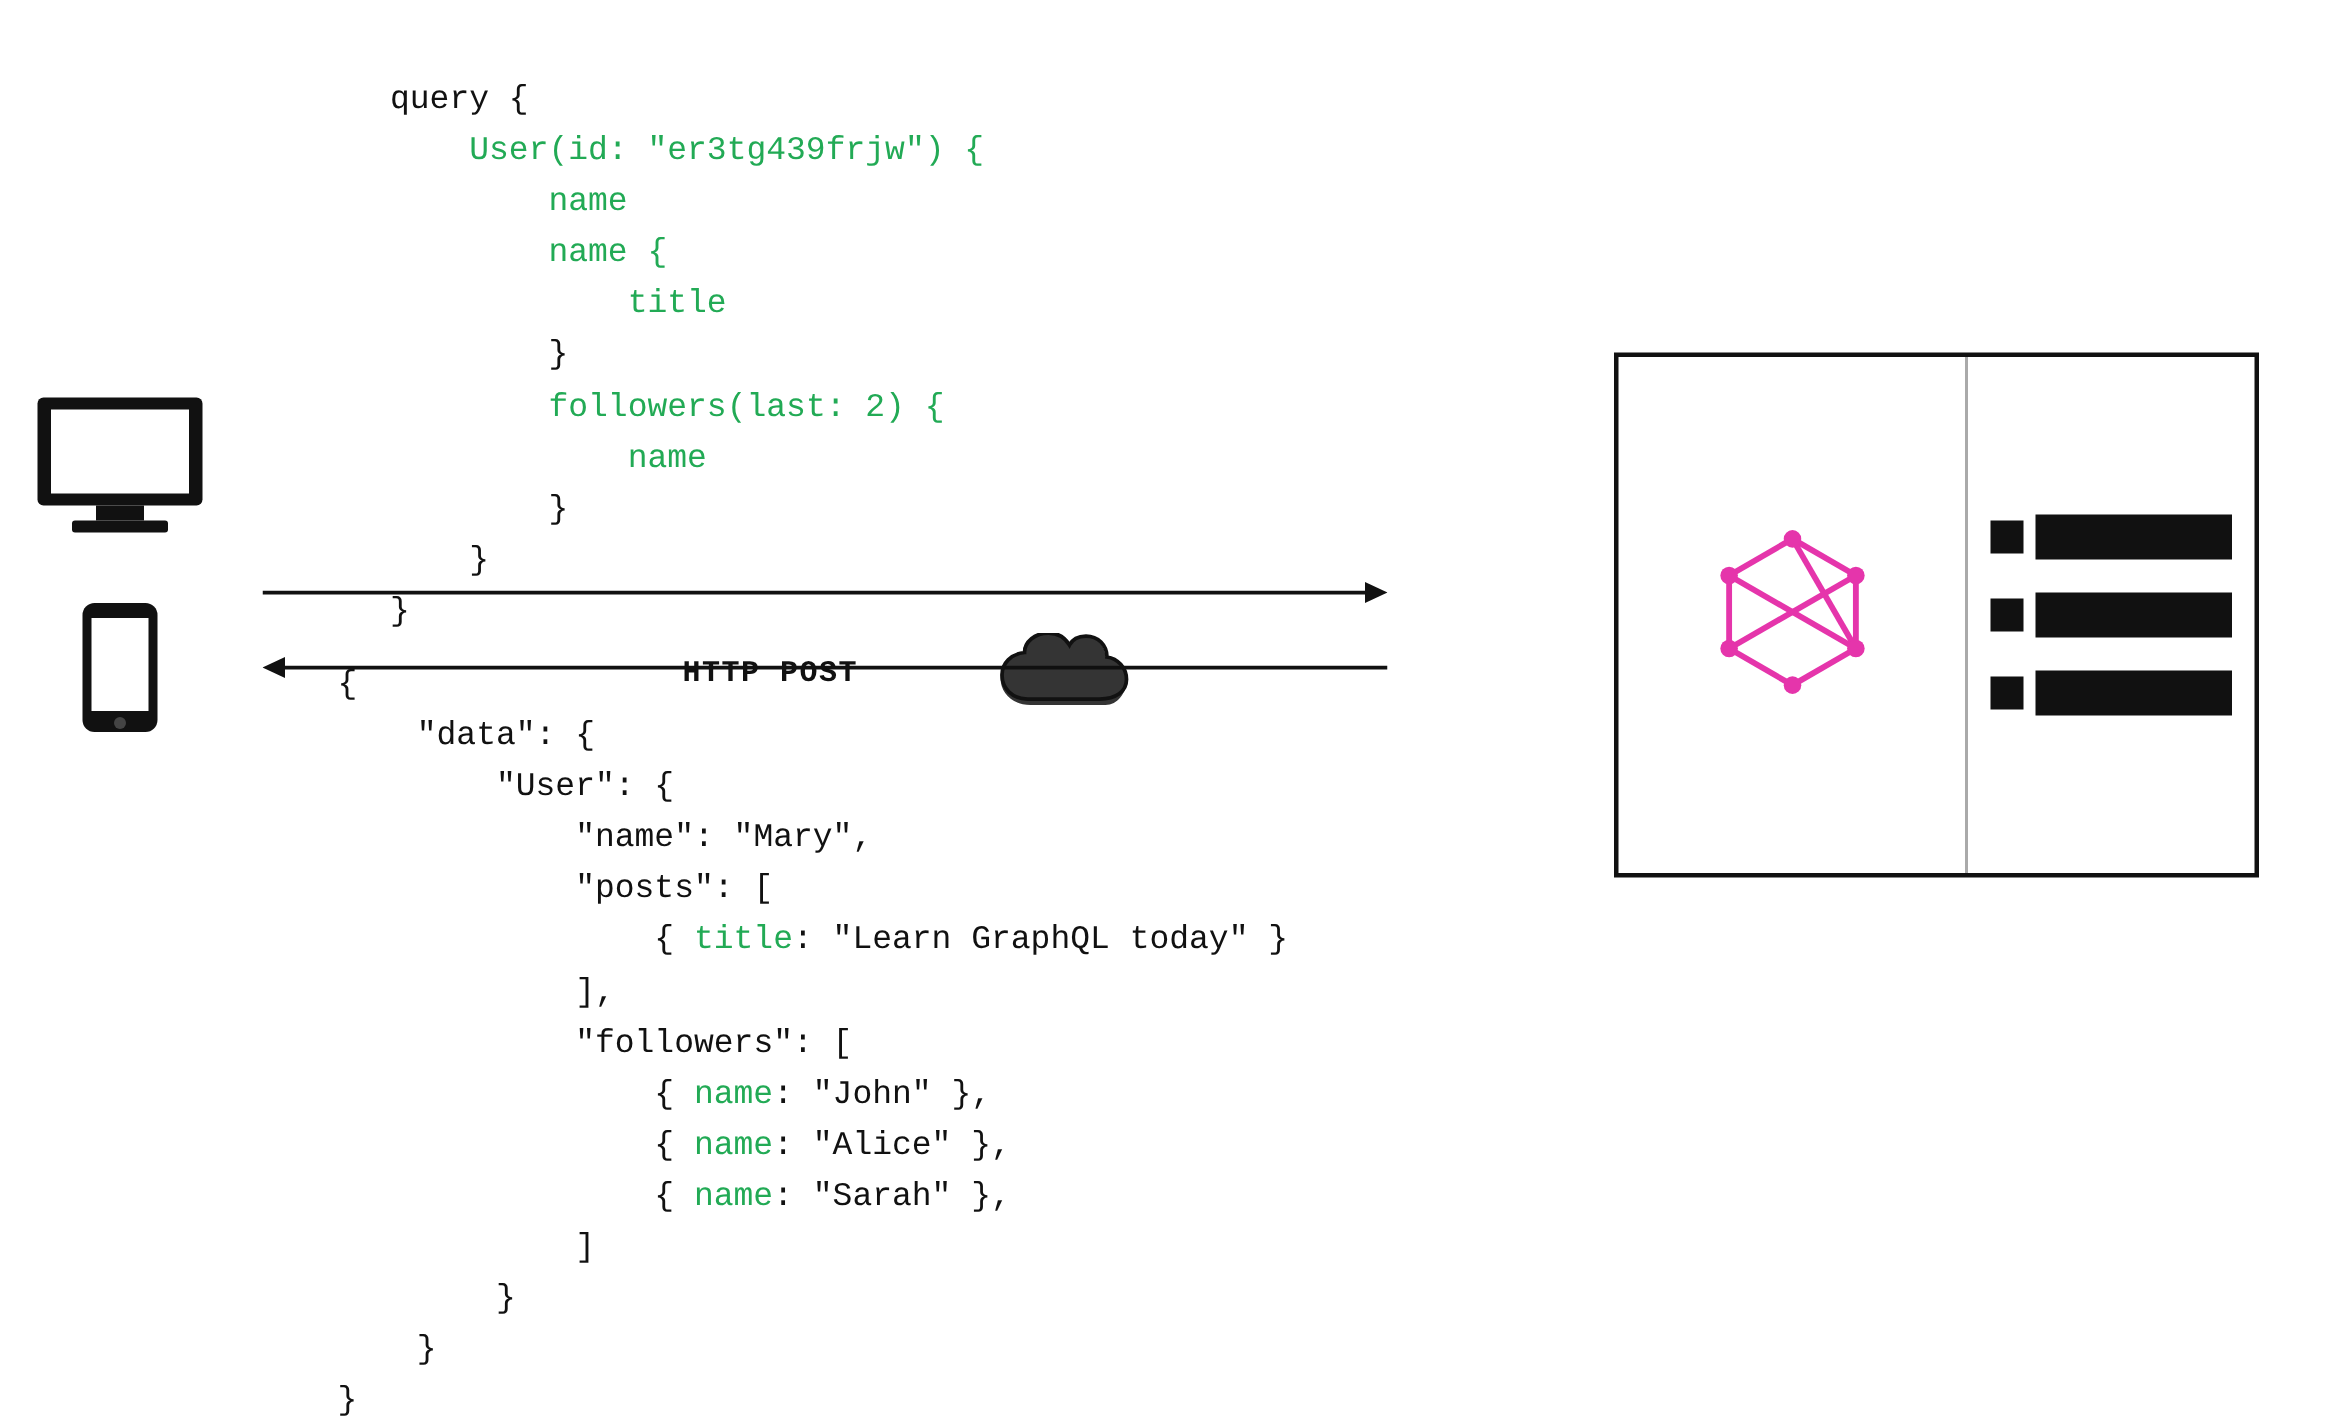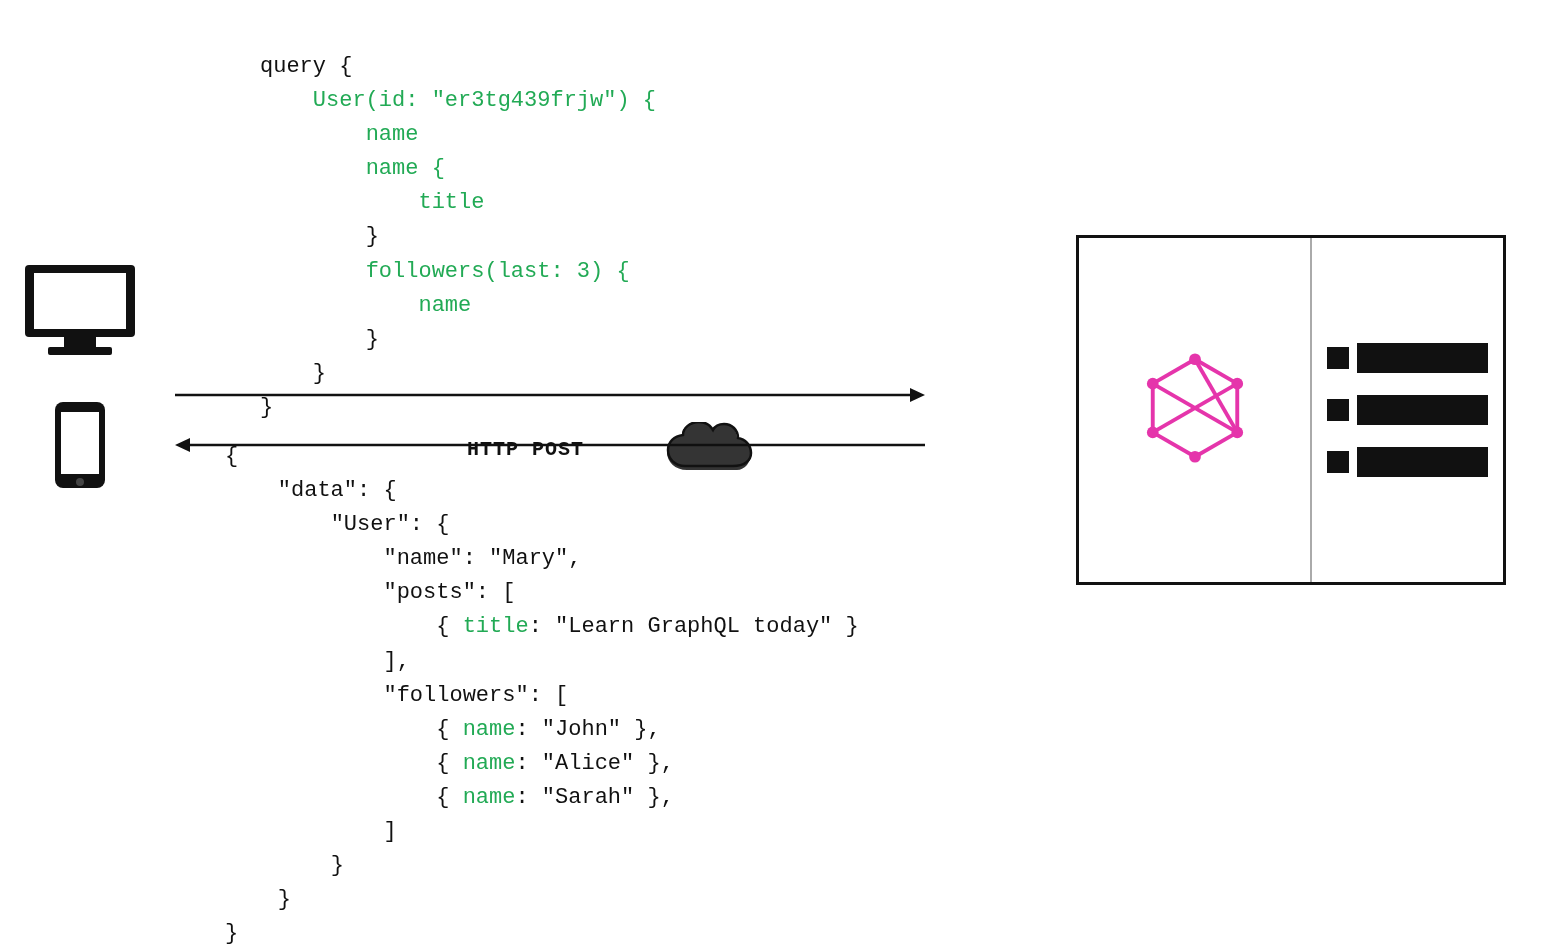--- a/index.html
+++ b/index.html
@@ -72,21 +72,21 @@
     .arrow-left {
       position: absolute;
       top: 50px;
       left: 0;
       width: 750px;
     }
 
     .http-label {
       position: absolute;
       top: 58px;
-      left: 292px;
+      left: 280px;
       font-size: 20px;
       font-family: 'Courier New', Courier, monospace;
       font-weight: bold;
       letter-spacing: 1px;
       color: #111;
     }
 
     
     .cloud-icon {
       position: absolute;
@@ -186,21 +186,21 @@
     </div>
   </div>
 
   <div class="query-code">
     <div><span class="kw">query {</span></div>
     <div>&nbsp;&nbsp;&nbsp;&nbsp;<span class="field">User(id: "er3tg439frjw") {</span></div>
     <div>&nbsp;&nbsp;&nbsp;&nbsp;&nbsp;&nbsp;&nbsp;&nbsp;<span class="field">name</span></div>
     <div>&nbsp;&nbsp;&nbsp;&nbsp;&nbsp;&nbsp;&nbsp;&nbsp;<span class="field">name {</span></div>
     <div>&nbsp;&nbsp;&nbsp;&nbsp;&nbsp;&nbsp;&nbsp;&nbsp;&nbsp;&nbsp;&nbsp;&nbsp;<span class="field">title</span></div>
     <div>&nbsp;&nbsp;&nbsp;&nbsp;&nbsp;&nbsp;&nbsp;&nbsp;<span class="kw">}</span></div>
-    <div>&nbsp;&nbsp;&nbsp;&nbsp;&nbsp;&nbsp;&nbsp;&nbsp;<span class="field">followers(last: 3) {</span></div>
+    <div>&nbsp;&nbsp;&nbsp;&nbsp;&nbsp;&nbsp;&nbsp;&nbsp;<span class="field">followers(last: 2) {</span></div>
     <div>&nbsp;&nbsp;&nbsp;&nbsp;&nbsp;&nbsp;&nbsp;&nbsp;&nbsp;&nbsp;&nbsp;&nbsp;<span class="field">name</span></div>
     <div>&nbsp;&nbsp;&nbsp;&nbsp;&nbsp;&nbsp;&nbsp;&nbsp;<span class="kw">}</span></div>
     <div>&nbsp;&nbsp;&nbsp;&nbsp;<span class="kw">}</span></div>
     <div><span class="kw">}</span></div>
   </div>
 
   <div class="arrow-area">
 
     <svg class="arrow-right" height="30" viewBox="0 0 750 30">
       <line x1="0" y1="15" x2="735" y2="15" stroke="#111" stroke-width="2.5"></line>

